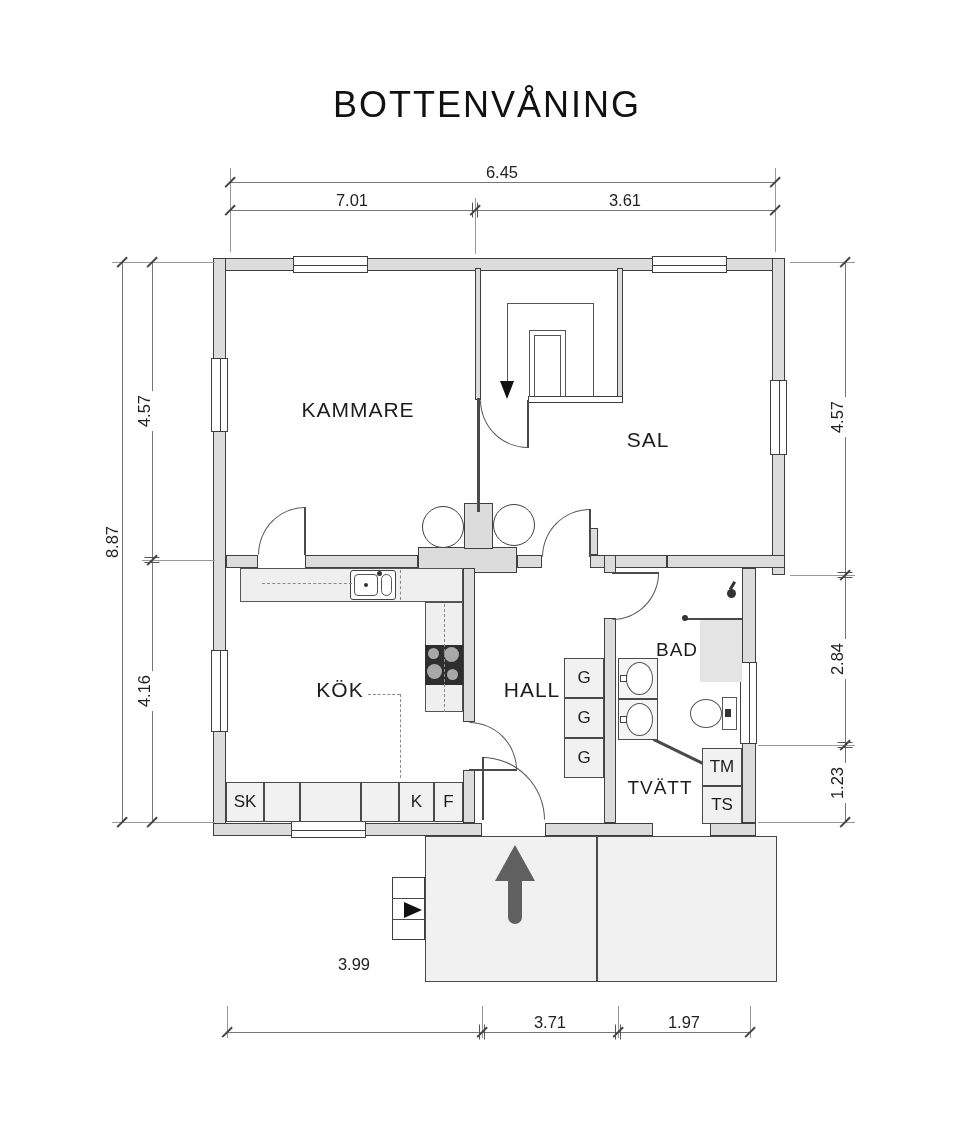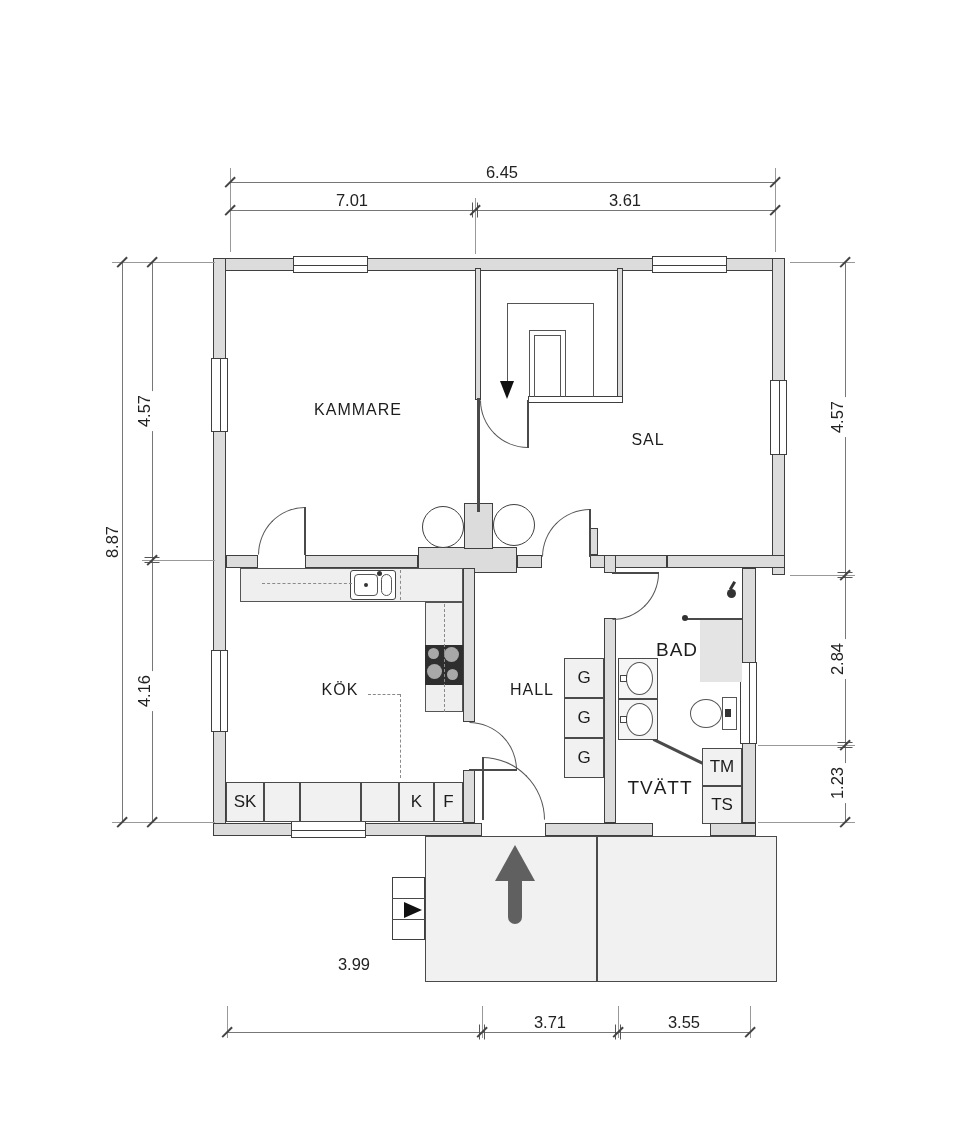--- a/index.html
+++ b/index.html
@@ -14,21 +14,21 @@
   .win .midv{position:absolute;top:-1px;bottom:-1px;left:50%;width:1.4px;background:#3f3f3f}
   .arc{position:absolute;box-sizing:border-box;border:1.5px solid transparent}
   .arc.tl{border-top-color:#555;border-left-color:#555;border-top-left-radius:100% 100%}
   .arc.tr{border-top-color:#555;border-right-color:#555;border-top-right-radius:100% 100%}
   .arc.bl{border-bottom-color:#555;border-left-color:#555;border-bottom-left-radius:100% 100%}
   .arc.br{border-bottom-color:#555;border-right-color:#555;border-bottom-right-radius:100% 100%}
   .dashH{position:absolute;border-top:1.3px dashed #8a8a8a}
   .dashV{position:absolute;border-left:1.3px dashed #8a8a8a}
   .cellbox{position:absolute;background:#f1f1f1;border:1.3px solid #4a4a4a;box-sizing:border-box;
            display:flex;align-items:center;justify-content:center;font-size:17px;color:#1d1d1d}
-  .lbl{position:absolute;transform:translate(-50%,-50%);font-size:16px;color:#1d1d1d;
+  .lbl{position:absolute;transform:translate(-50%,-50%);font-size:21px;color:#1d1d1d;
        letter-spacing:1px;white-space:nowrap}
   .dimtxt{position:absolute;transform:translate(-50%,-50%);font-size:16.5px;color:#222;
           background:#fff;padding:0 4px;white-space:nowrap}
   .dimtxt.rot{transform:translate(-50%,-50%) rotate(-90deg)}
   .dline{position:absolute;background:#777}
   .ext{position:absolute;background:#999}
   .tick{position:absolute;width:14px;height:1.6px;background:#444;
         transform:translate(-50%,-50%) rotate(-45deg)}
   .dblv{position:absolute;width:6px;height:15px;border-left:1.3px solid #555;
         border-right:1.3px solid #555;box-sizing:border-box;transform:translate(-50%,-50%)}
@@ -39,20 +39,21 @@
   .basin{position:absolute;border:1.4px solid #555;border-radius:50%;background:#fff;box-sizing:border-box}
   .burner{position:absolute;border-radius:50%;background:#a8a8a8}
   #title{position:absolute;left:487px;top:105px;transform:translate(-50%,-50%);
          font-size:36px;letter-spacing:2px;color:#111;font-weight:500}
 </style>
 </head>
 <body>
 
 <div id="plan">
 
+  <div id="title">BOTTENVÅNING</div>
 
   <div class="deck" style="left:425px;top:836px;width:172px;height:146px"></div>
   <div class="deck" style="left:597px;top:836px;width:180px;height:146px"></div>
 
   <div class="thinwall" style="left:392px;top:877px;width:33px;height:63px"></div>
   <div class="ln" style="left:392px;top:898px;width:33px;height:1.4px"></div>
   <div class="ln" style="left:392px;top:919px;width:33px;height:1.4px"></div>
   <div class="abs" style="left:404px;top:902px;width:0;height:0;border-top:8px solid transparent;
        border-bottom:8px solid transparent;border-left:18px solid #111"></div>
 
@@ -272,15 +273,15 @@
   <div class="ext" style="left:750px;top:1006px;width:1px;height:32px"></div>
   <div class="dline" style="left:227px;top:1032px;width:523px;height:1.2px"></div>
   <span class="tick" style="left:227px;top:1032px"></span>
   <span class="dblv" style="left:482px;top:1032px"></span>
   <span class="tick" style="left:482px;top:1032px"></span>
   <span class="dblv" style="left:618px;top:1032px"></span>
   <span class="tick" style="left:618px;top:1032px"></span>
   <span class="tick" style="left:750px;top:1032px"></span>
   <div class="dimtxt" style="left:354px;top:964px">3.99</div>
   <div class="dimtxt" style="left:550px;top:1022px">3.71</div>
-  <div class="dimtxt" style="left:684px;top:1022px">3.55</div>
+  <div class="dimtxt" style="left:684px;top:1022px">1.97</div>
 
 </div>
 
 </body></html>

